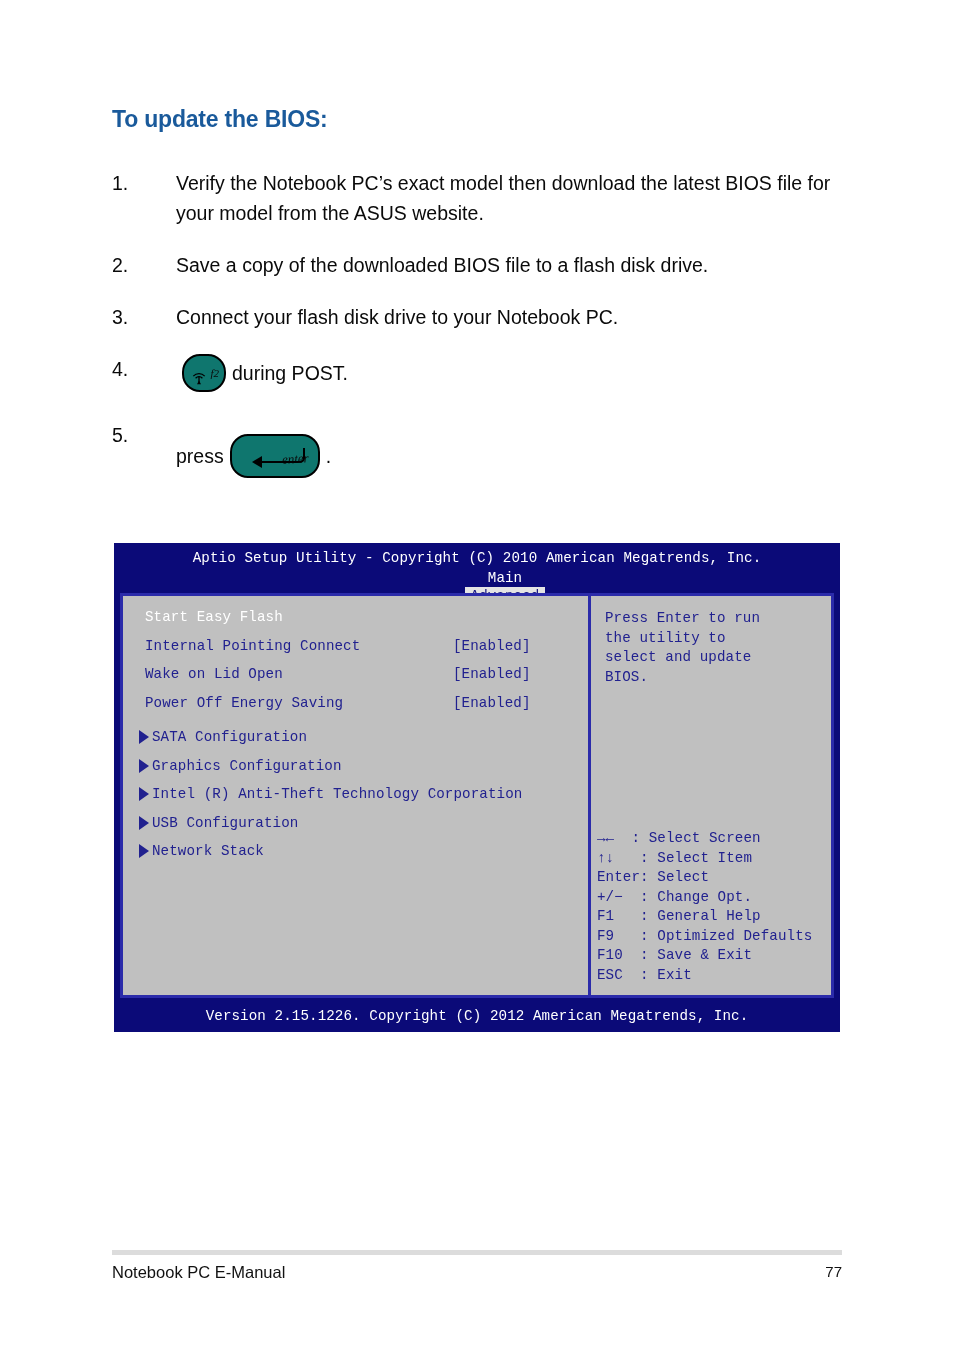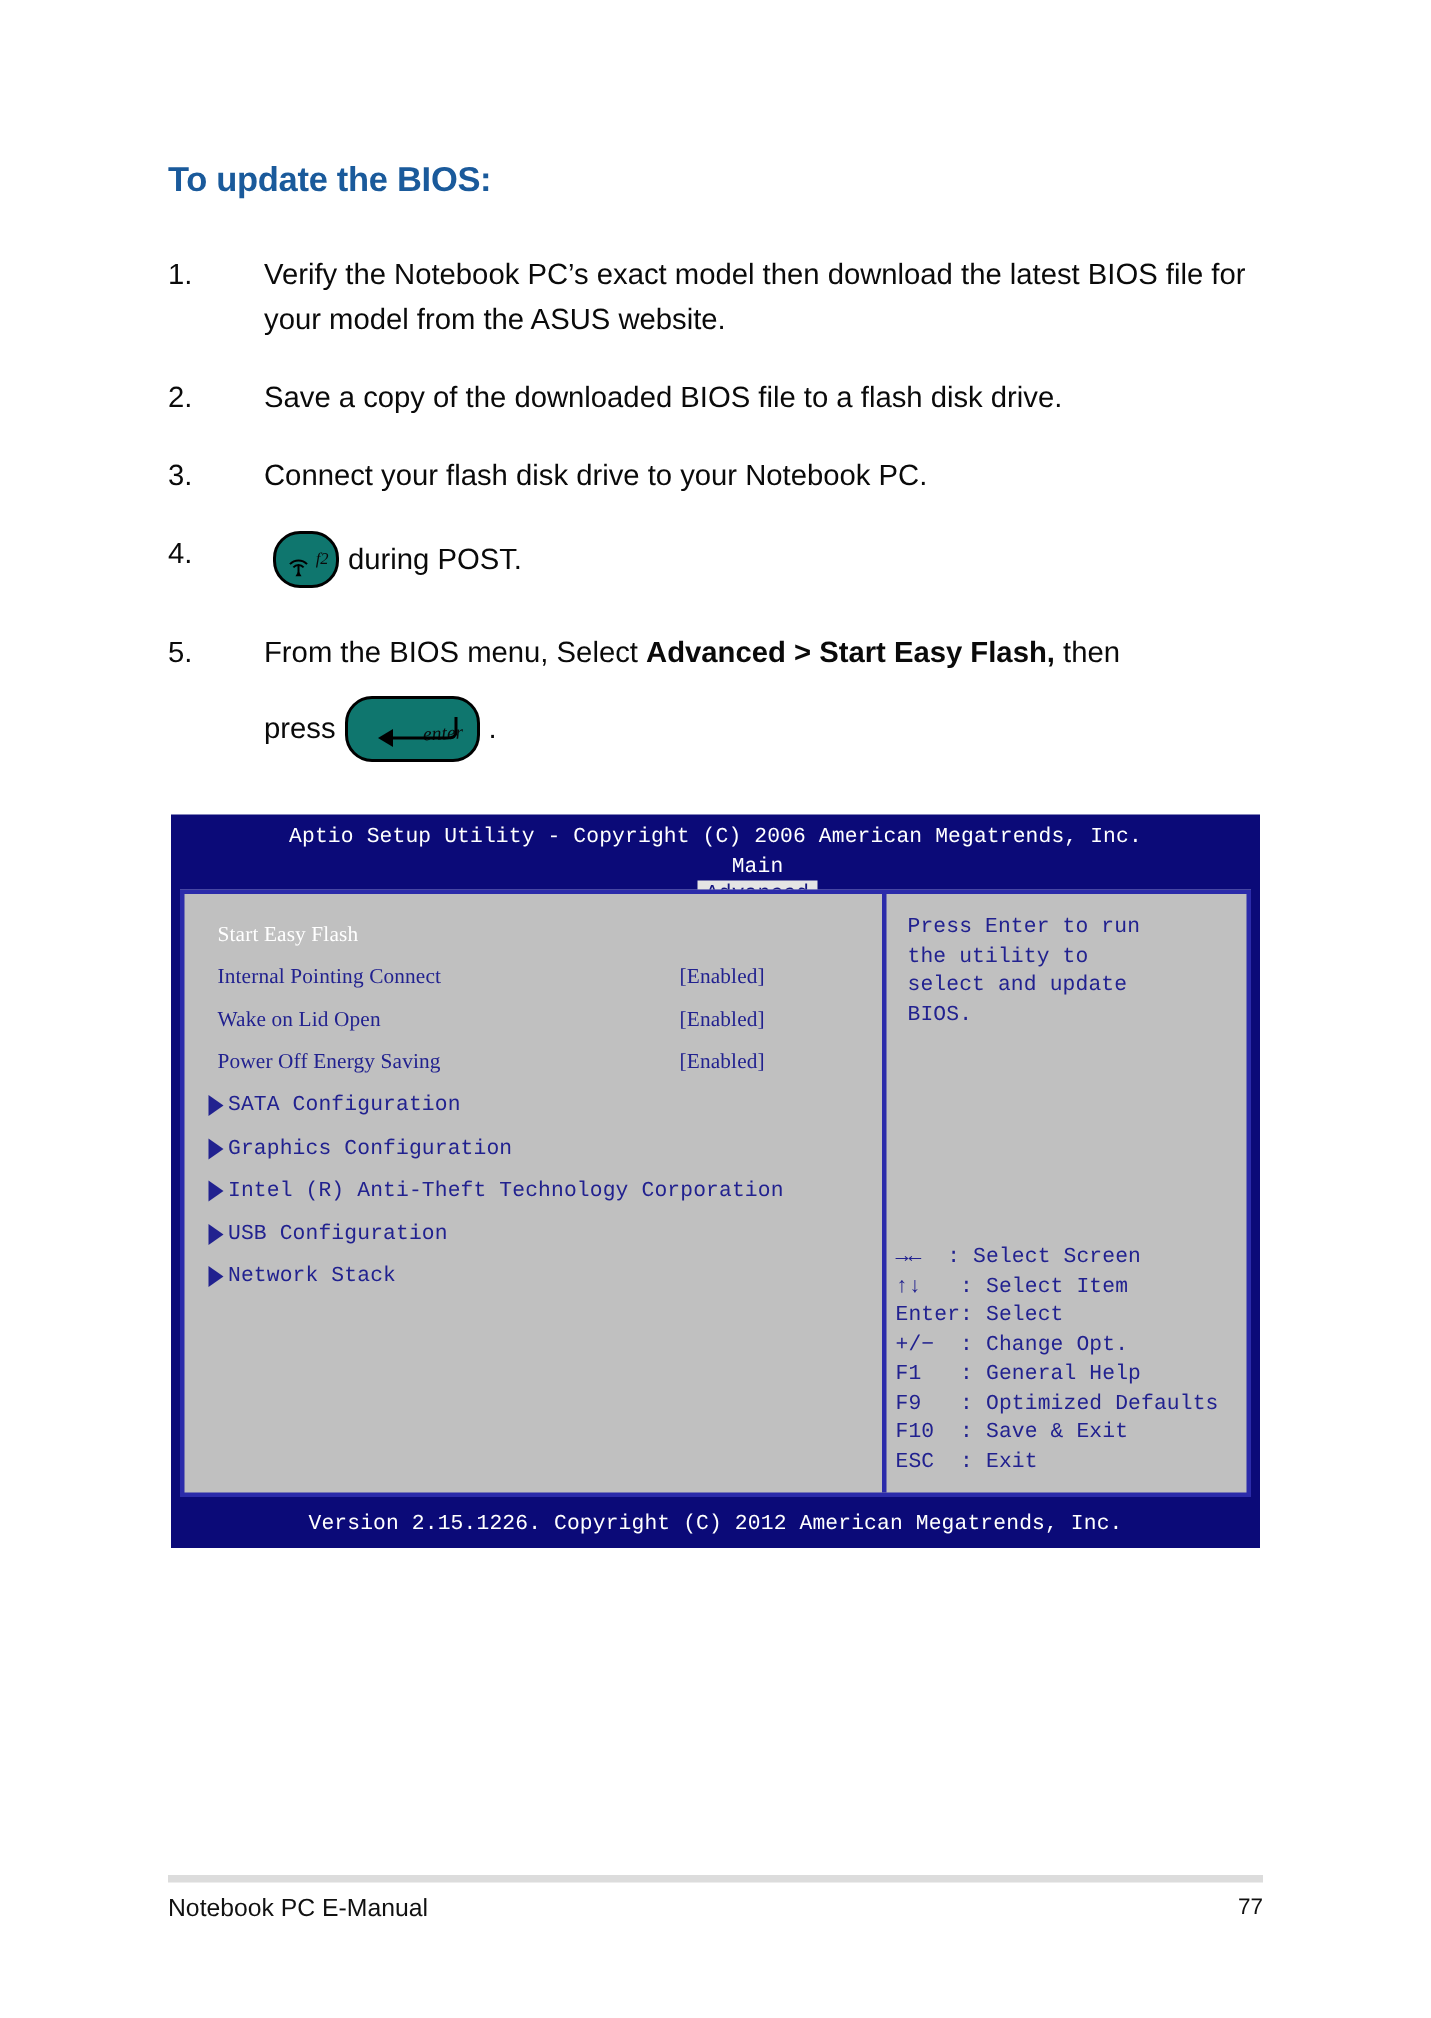--- a/index.html
+++ b/index.html
@@ -188,28 +188,27 @@
     background: #2b2baa;
   }
   .bios-right {
     flex: 1 1 auto;
     position: relative;
     padding: 13px 6px 0 14px;
   }
 
   .opt-row {
     display: flex;
-    align-items: center;
+    align-items: flex-start;
     height: 28.5px;
     font-size: 14.2px;
     color: #21218f;
     padding-left: 22px;
     letter-spacing: 0.1px;
     white-space: pre;
-    font-family: Liberation Serif, serif;
   }
   .opt-row.selected .opt-label { color: #ffffff; }
   .opt-label { flex: 0 0 auto; }
   .opt-value {
     position: absolute;
     left: 330px;
     font-size: 14.2px;
     color: #21218f;
     letter-spacing: 0.1px;
   }
@@ -330,44 +329,39 @@
             </svg>
           </span>
           <span>during POST.</span>
         </div>
       </div>
     </div>
 
     <div class="step step-5">
       <div class="step-num">5.</div>
       <div class="step-body">
-        <div class="inline-line">
-          <span>From the BIOS menu, Select </span>
-            <b>Advanced &gt; Start Easy Flash,</b>
-            <span> then</span>
-        </div>
         <div class="press-row">
           <span>press</span>
           <span class="keycap key-enter">
             <span class="enter-label">enter</span>
             <svg class="enter-arrow" viewBox="0 0 64 20">
               <path d="M58 0 L58 10 Q58 14 52 14 L12 14" stroke="#000" stroke-width="2" fill="none"></path>
               <path d="M16 8 L6 14 L16 20 Z" fill="#000"></path>
             </svg>
           </span>
           <span>.</span>
         </div>
       </div>
     </div>
 
   </div>
 
   <div class="bios">
 
-    <div class="bios-title">Aptio Setup Utility - Copyright (C) 2006 American Megatrends, Inc.</div>
+    <div class="bios-title">Aptio Setup Utility - Copyright (C) 2010 American Megatrends, Inc.</div>
 
     <div class="bios-menu">
       <span class="tab">Main</span>
       <span class="tab active">Advanced</span>
       <span class="tab">Boot</span>
       <span class="tab">Security</span>
       <span class="tab">Save &amp; Exit</span>
     </div>
 
     <div class="bios-body">

